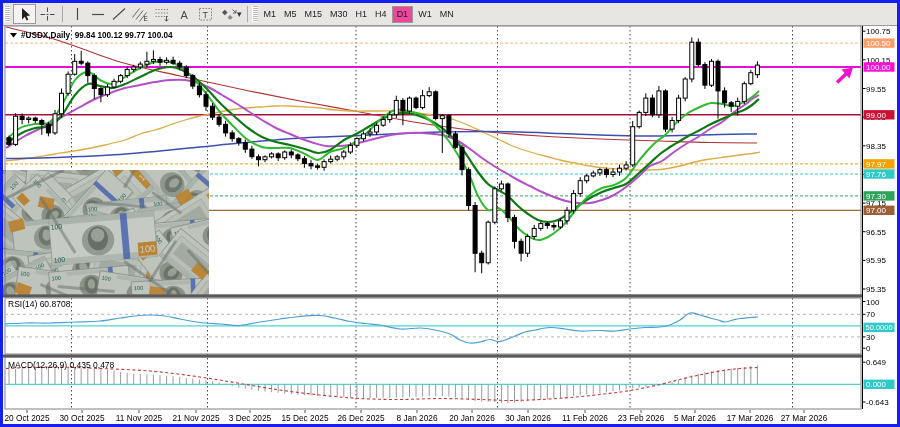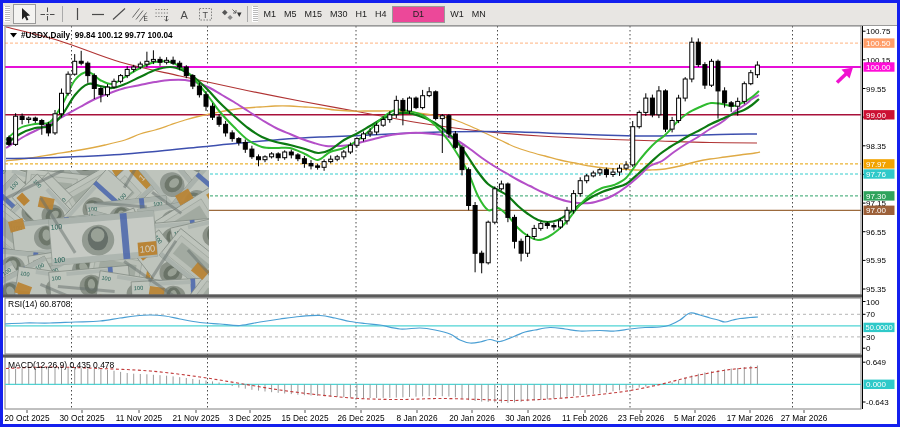--- a/index.html
+++ b/index.html
@@ -6,21 +6,21 @@
 #frame::after{content:"";position:absolute;left:0;top:0;right:0;bottom:0;
  border:3px solid #1420ee;pointer-events:none;}
 #tbar{position:absolute;left:3px;top:3px;width:894px;height:22px;background:#e8e6e3;
  border-bottom:1px solid #9a9a9a;display:flex;align-items:center;}
 .handle{width:5px;height:16px;margin:0 2px 0 1px;background-image:repeating-linear-gradient(#bbb 0 1px,#fff 1px 2px);border-left:1px solid #fff;}
 .btn{height:18px;display:flex;align-items:center;justify-content:center;margin:0 0.5px;}
 .btn.sel{background:#f4f3f1;border:1px solid #9a9a9a;}
 .sep{width:1px;height:16px;background:#aaa;margin:0 3px;}
 .drop{font-size:9px;color:#333;margin:0 2px 0 -2px;}
 .tf{height:15px;padding:1px 3px;font-size:9px;color:#222;display:flex;align-items:center;margin:0 1px;}
-.tf.seltf{background:#ec4899;border:1px solid #9a9a9a;padding:0 20px;}
+.tf.seltf{background:#ec4899;border:1px solid #9a9a9a;padding:0 4px;}
 svg text{font-family:"Liberation Sans",sans-serif;}
 </style></head><body>
 <div id="frame">
 <svg id="chart" width="900" height="427" style="position:absolute;left:0;top:0">
       <rect x="0" y="0" width="900" height="427" fill="#ffffff"></rect>
       <line x1="71.5" y1="26" x2="71.5" y2="409" stroke="#4a4a4a" stroke-width="1" stroke-dasharray="1.5,2.5"></line>
       <line x1="207.5" y1="26" x2="207.5" y2="409" stroke="#4a4a4a" stroke-width="1" stroke-dasharray="1.5,2.5"></line>
       <line x1="356" y1="26" x2="356" y2="409" stroke="#4a4a4a" stroke-width="1" stroke-dasharray="1.5,2.5"></line>
       <line x1="497.5" y1="26" x2="497.5" y2="409" stroke="#4a4a4a" stroke-width="1" stroke-dasharray="1.5,2.5"></line>
       <line x1="630" y1="26" x2="630" y2="409" stroke="#4a4a4a" stroke-width="1" stroke-dasharray="1.5,2.5"></line>

